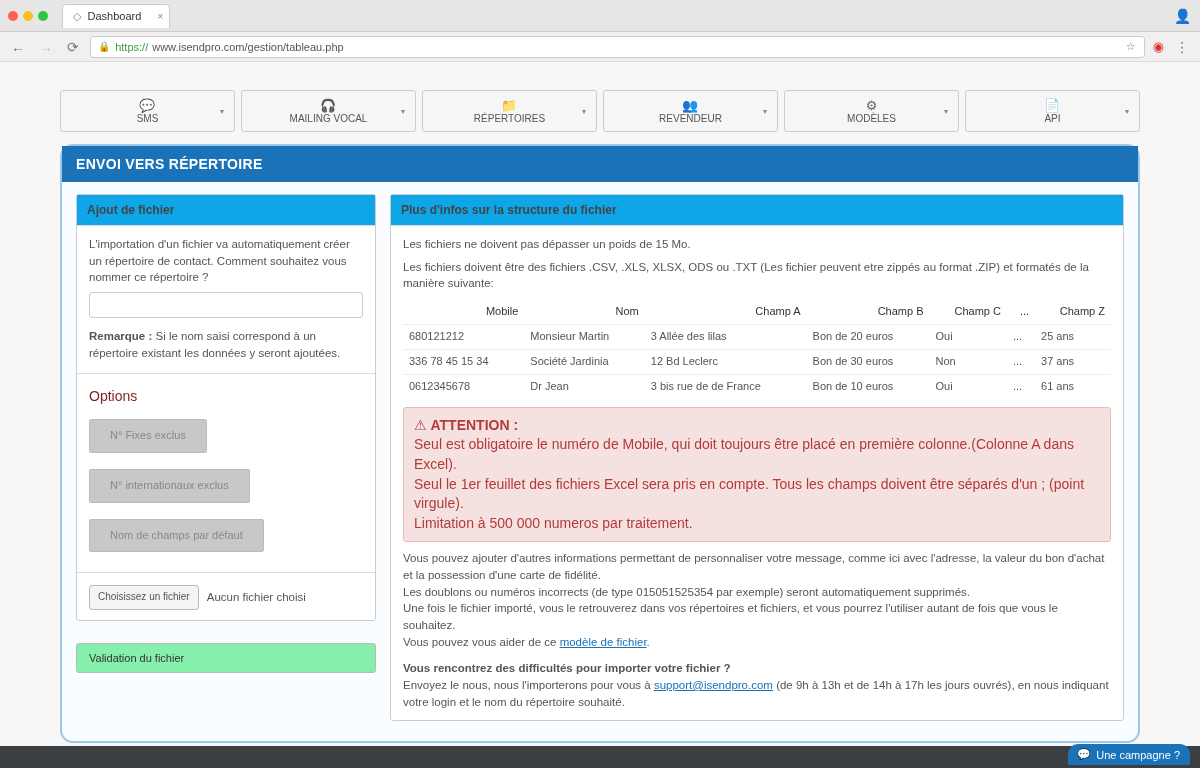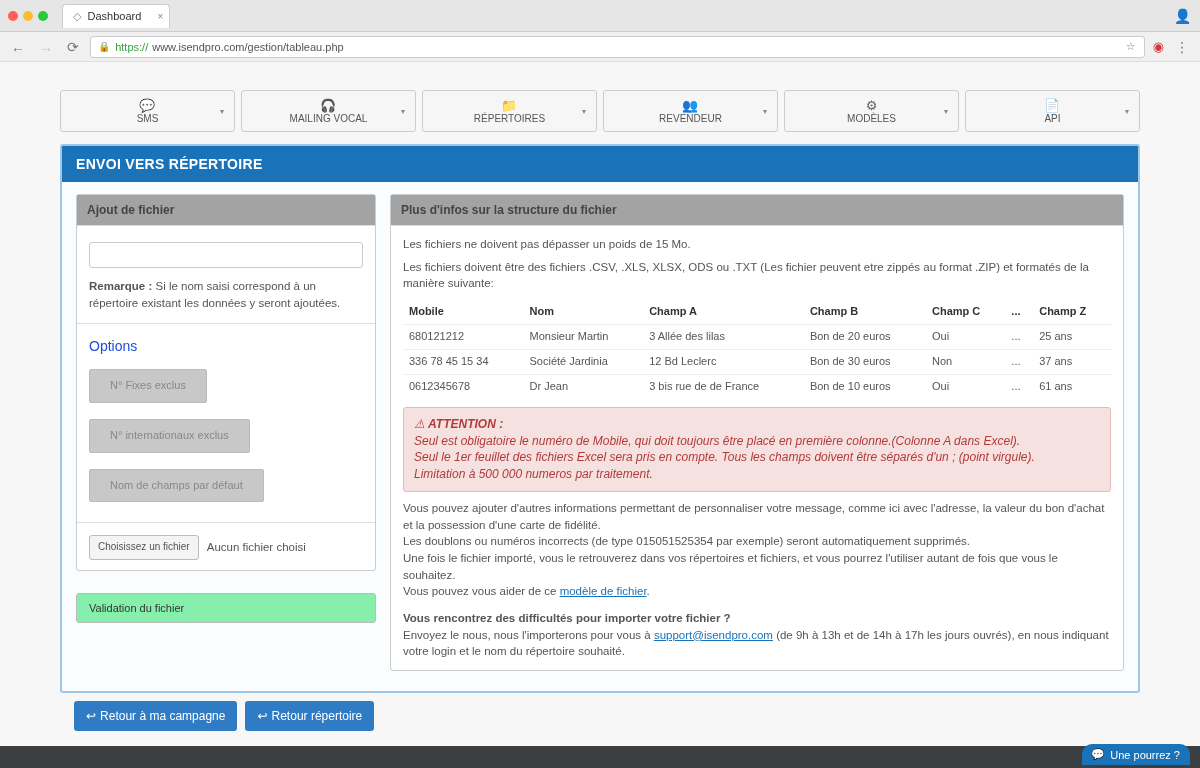--- a/index.html
+++ b/index.html
@@ -18,36 +18,36 @@
   .urlbox .lock{ color:#3a9e3a; font-size:10px;}
   .urlbox .https{ color:#3a9e3a;}
   .right-ic { color:#d33; font-size:13px; }
   .star-ic{ color:#888; margin-left:auto;}
   
   .page { padding: 28px 60px 10px 60px; }
   .topnav { display:flex; gap:6px; margin-bottom:6px;}
   .topnav-item { flex:1; background:#f6f6f6; border:1px solid #ccc; border-radius:3px; height:42px; display:flex; flex-direction:column; align-items:center; justify-content:center; font-size:10px; color:#555; position:relative;}
   .topnav-item .caret{ position:absolute; right:10px; top:50%; transform:translateY(-50%); font-size:8px; color:#888;}
   .topnav-item .ic{ font-size:13px; color:#666;}
-  .panel-outer{ border:2px solid #9cc7e6; border-radius:3px; background:#fafdff; padding:0 0 8px 0;margin-top:12px;}
+  .panel-outer{ border:2px solid #9cc7e6; border-radius:13px; background:#fafdff; padding:0 0 8px 0;margin-top:12px;}
   .panel-title{ background:#1a72b8; color:#fff; padding:10px 14px; font-weight:bold; font-size:14px; letter-spacing:.3px;}
   .cols{ display:flex; gap:14px; padding:12px 14px;}
   .card{ background:#fff; border:1px solid #ccc; border-radius:3px; }
-  .card-h{ background:#a3a3a3; border-bottom:1px solid #ddd; padding:8px 10px; font-weight:bold; font-size:12px; color:#444;}
+  .card-h{ background:#0ea5e9; border-bottom:1px solid #ddd; padding:8px 10px; font-weight:bold; font-size:12px; color:#444;}
   .card-b{ padding:10px 12px; font-size:11.5px; color:#555; line-height:1.45;}
   .left{ width:300px; display:flex; flex-direction:column; gap:14px;}
   .right{ flex:1;}
   .input{ width:100%; height:26px; border:1px solid #ccc; border-radius:3px; margin:6px 0 10px 0;}
   .greybtn{ background:#c8c8c8; color:#888; border:1px solid #bbb; border-radius:2px; padding:8px 20px; font-size:11px; margin:8px 0; display:inline-block;}
-  .options-title{ font-size:14px; color:#1d4ed8; margin:4px 0 4px 0; font-weight:400;}
+  .options-title{ font-size:14px; color:#7f1d1d; margin:4px 0 4px 0; font-weight:400;}
   table{ width:100%; border-collapse:collapse; margin:8px 0; font-size:11px;}
   th,td{ text-align:left; padding:4px 6px;}
-  th{ font-weight:bold; color:#333;}
+  th{ font-weight:normal; color:#333;text-align:right;}
   tbody tr{ border-top:1px solid #eee;}
-  .warn{ background:#f6e1e1; border:1px solid #e7baba; color:#b33a3a; border-radius:3px; padding:8px 10px; margin:8px 0; font-size:12px; line-height:1.4;font-style:italic;}
+  .warn{ background:#f6e1e1; border:1px solid #e7baba; color:#b33a3a; border-radius:3px; padding:8px 10px; margin:8px 0; font-size:14px; line-height:1.4;}
   .link{ color:#1a72b8; text-decoration:underline;}
   .filebtn{ border:1px solid #bbb; background:#f4f4f4; border-radius:3px; padding:4px 8px; font-size:10px;}
   .validate{ display:inline-block; border:1px solid #bbb; background:#86efac; border-radius:3px; padding:8px 12px; font-size:11px; margin-top:8px;}
   .bluebtn{ background:#2f7cc4; color:#fff; border:none; border-radius:3px; padding:8px 12px; font-size:12px; display:inline-flex; align-items:center; gap:4px;}
   .bottom-btns{ padding:8px 14px 0 14px; display:flex; gap:8px;}
   .footer-dark{ background:#3c3f42; height:22px; position:fixed; bottom:0; left:0; right:0;}
   .chat-pill{ position:fixed; bottom:3px; right:10px; background:#1a72b8; color:#fff; font-size:11px; padding:4px 10px; border-radius:10px 10px 0 0; display:flex; align-items:center; gap:5px;}
 </style>
 </head>
 <body>
@@ -114,20 +114,21 @@
   </div>
 
   <div class="panel-outer">
     <div class="panel-title">ENVOI VERS RÉPERTOIRE</div>
     <div class="cols">
 
       <div class="left">
         <div class="card">
           <div class="card-h">Ajout de fichier</div>
           <div class="card-b">
+            <div>L'importation d'un fichier va automatiquement créer un répertoire de contact. Comment souhaitez vous nommer ce répertoire ?</div>
             <input class="input" style="">
             <div><b>Remarque :</b><span> Si le nom saisi correspond à un répertoire existant les données y seront ajoutées.</span></div>
             <hr style="margin:12px -12px; border:none; border-top:1px solid #ddd;">
             <div class="options-title">Options</div>
             <div class="greybtn">N° Fixes exclus</div><br>
             <div class="greybtn">N° internationaux exclus</div><br>
             <div class="greybtn">Nom de champs par défaut</div>
             <hr style="margin:12px -12px; border:none; border-top:1px solid #ddd;">
             <div style="margin-top:8px; display:flex; align-items:center; gap:8px;">
               <span class="filebtn">Choisissez un fichier</span>
@@ -204,13 +205,13 @@
     </div>
   </div>
 
   <div class="bottom-btns">
     <button class="bluebtn">↩ <span>Retour à ma campagne</span></button>
     <button class="bluebtn">↩ <span>Retour répertoire</span></button>
   </div>
 </div>
 
 <div class="footer-dark"></div>
-<div class="chat-pill">💬 <span>Une pourrez ?</span></div>
+<div class="chat-pill">💬 <span>Une campagne ?</span></div>
 
 </body></html>

